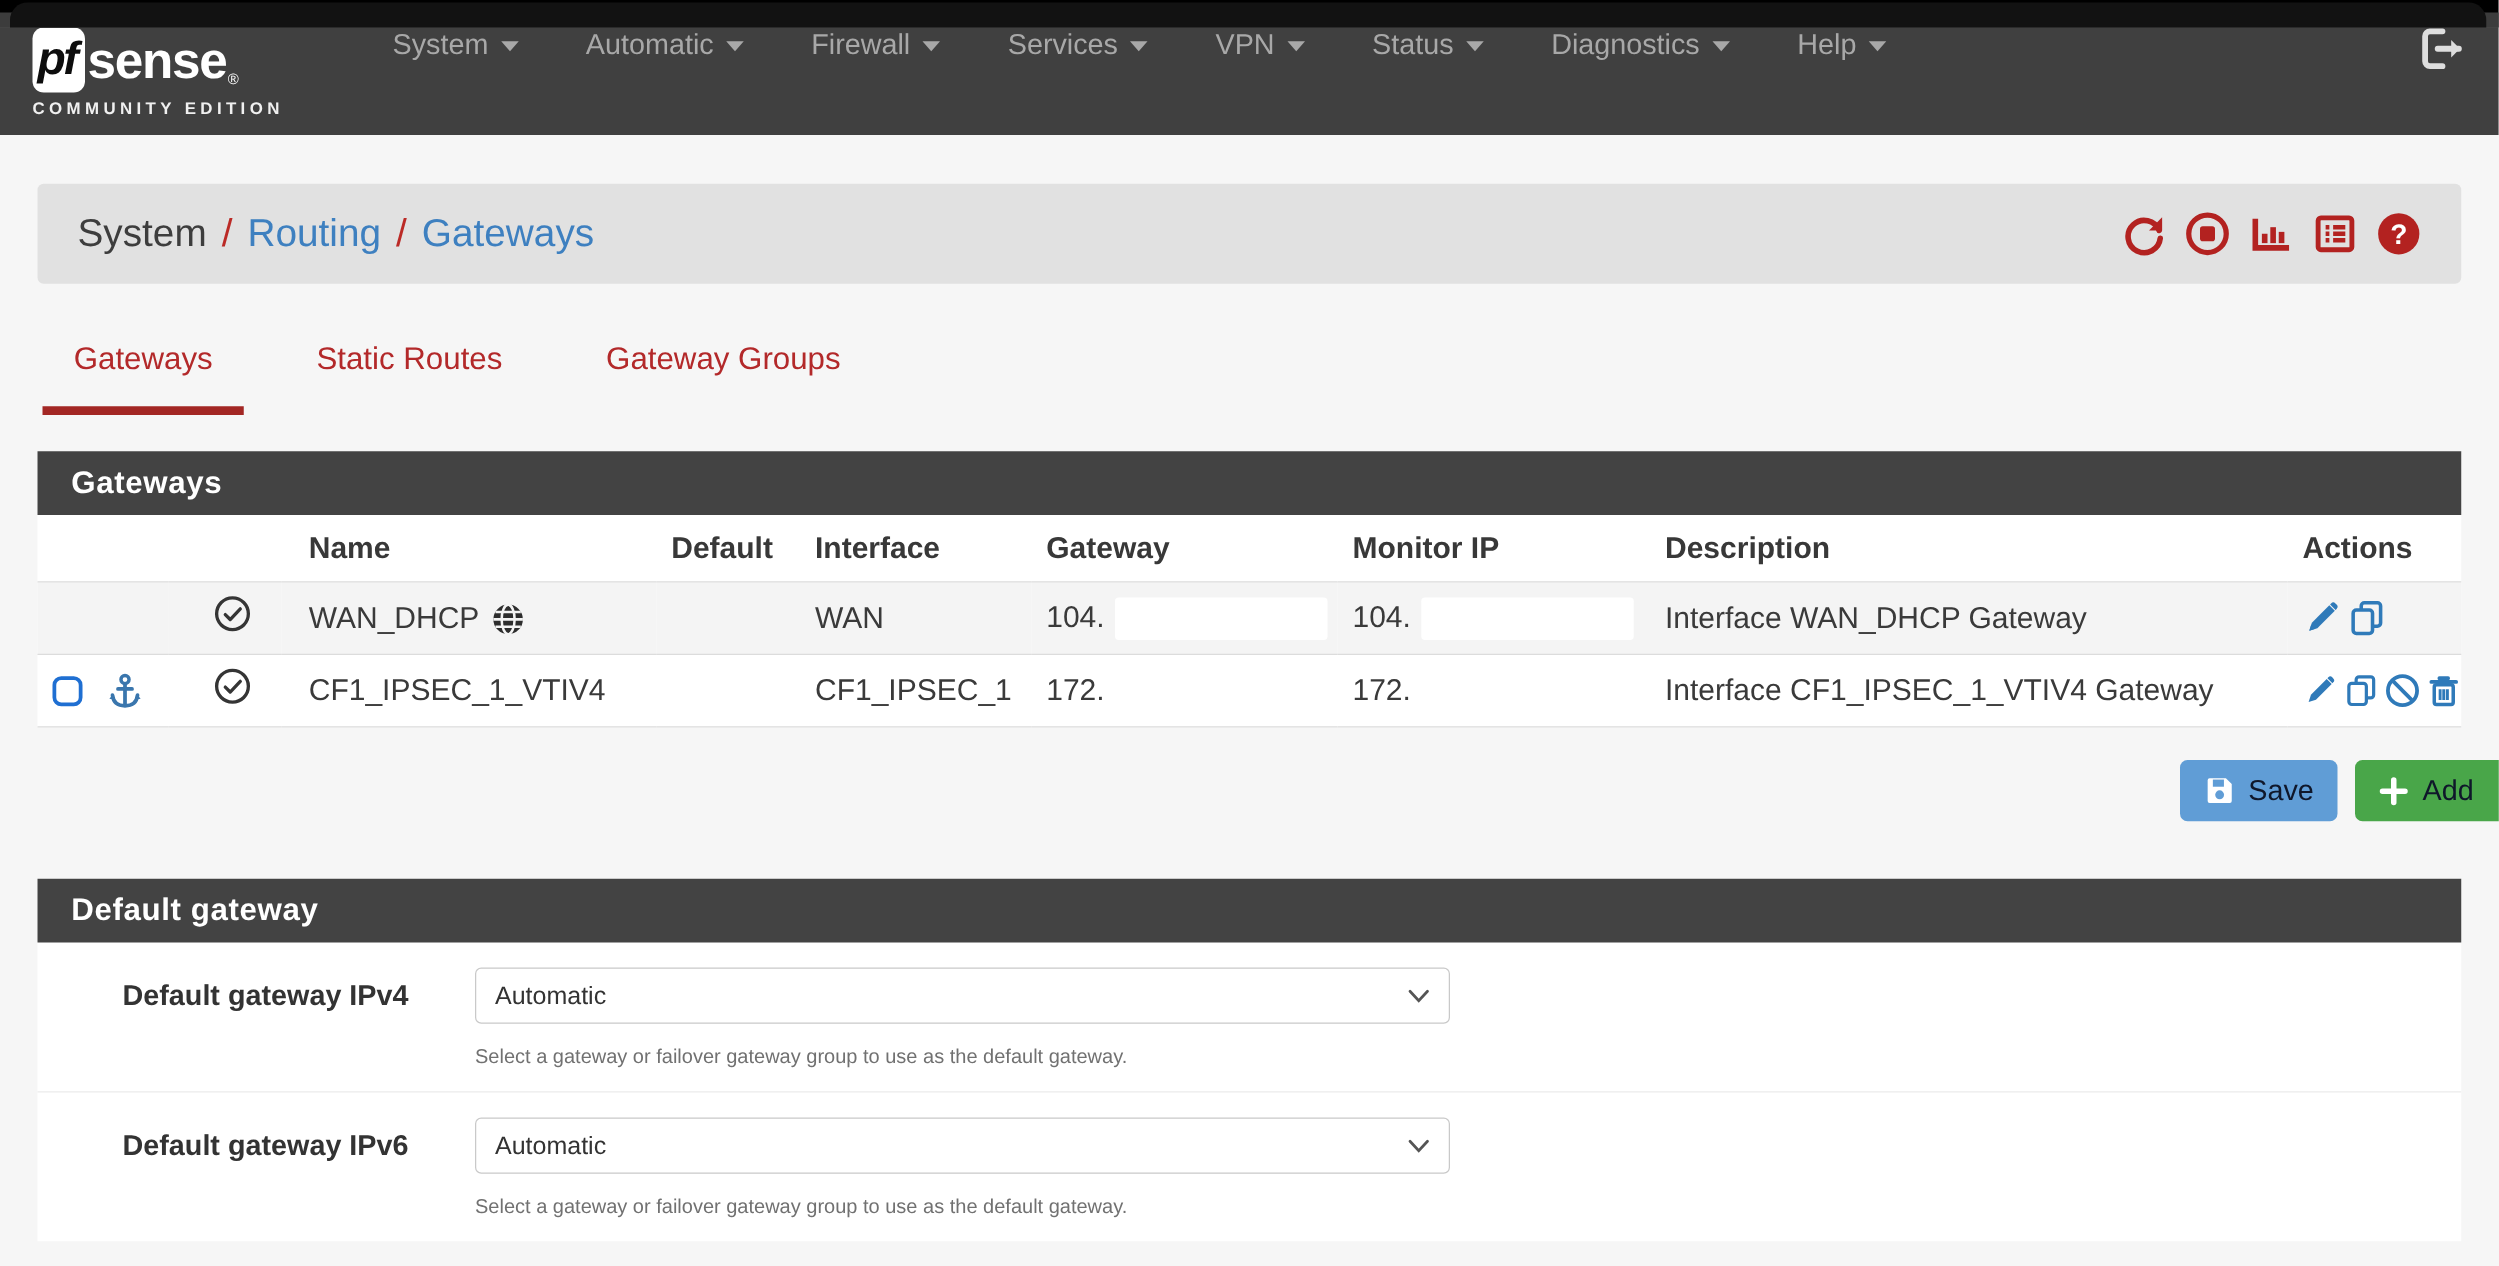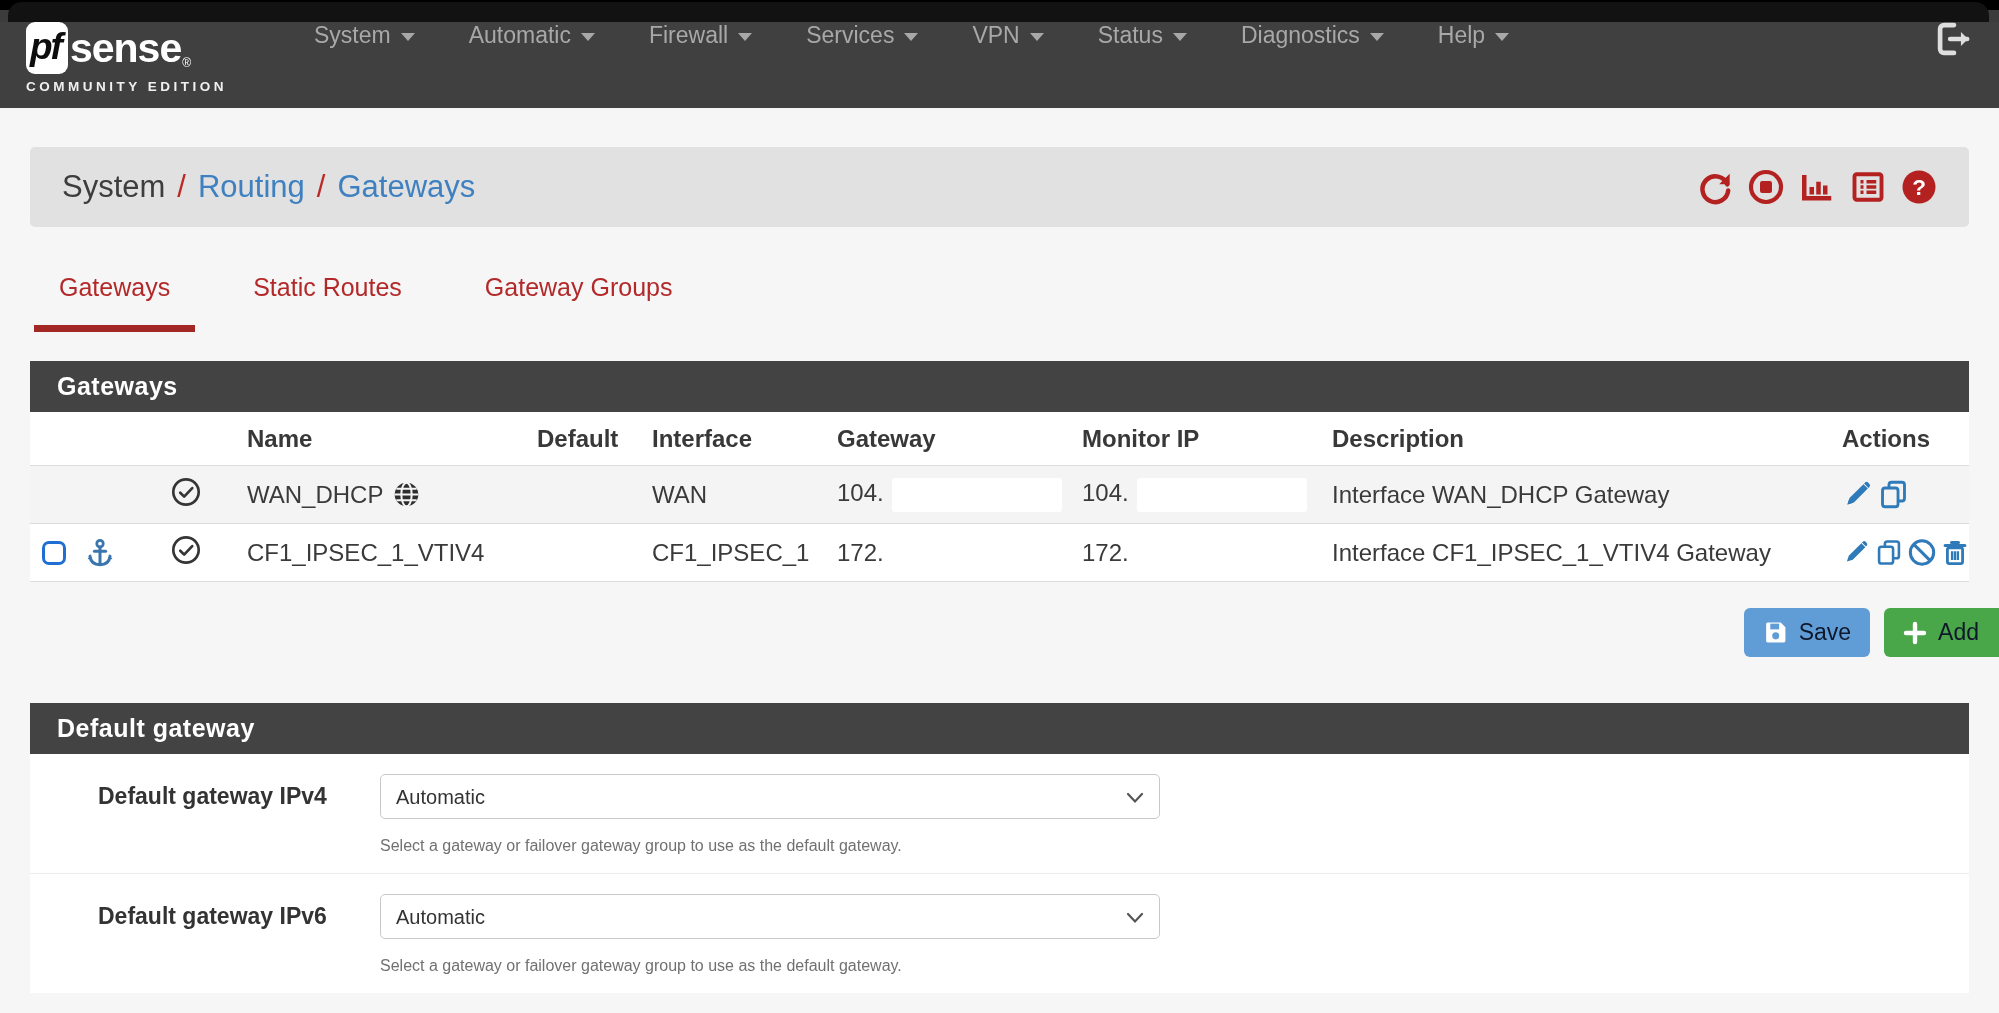--- a/index.html
+++ b/index.html
@@ -54,21 +54,21 @@
     padding:13px 0 12px 12px; }
   table.gw td { font-size:24px; color:#3a3a3a; padding:0 0 0 12px; height:58px; vertical-align:middle; }
   table.gw tbody tr { border-top:1px solid #dcdcdc; }
   table.gw tbody tr:last-child { border-bottom:1px solid #dcdcdc; }
   tr.striped { background:#f4f4f4; }
   .col-sel { width:105px; } .col-status { width:90px; } .col-name { width:300px; }
   .col-def { width:115px; } .col-if { width:185px; } .col-gw { width:245px; }
   .col-mon { width:250px; } .col-desc { width:510px; } .col-act { width:139px; }
   td.sel-cell { padding-left:22px; white-space:nowrap; }
   td.status-cell { text-align:center; padding-left:0; }
-  .name-wrap { display:flex; align-items:center; gap:10px; padding-left:10px; }
+  .name-wrap { display:flex; align-items:flex-end; gap:10px; padding-left:10px; }
   table.gw th.th-name { padding-left:22px; }
   .redact { display:inline-block; width:170px; height:34px; background:#fff; border-radius:3px;
     vertical-align:middle; margin-left:8px; }
   .row-check { appearance:none; -webkit-appearance:none; width:24px; height:24px;
     border:3.5px solid #1f6fd2; border-radius:7px; background:#fff; cursor:pointer;
     vertical-align:middle; margin-right:12px; }
   .actions-wrap { display:flex; align-items:center; gap:5px; }
   .actions-wrap svg { cursor:pointer; display:block; }
 
   .btn-row { margin-top:26px; display:flex; justify-content:flex-end; align-items:center;

